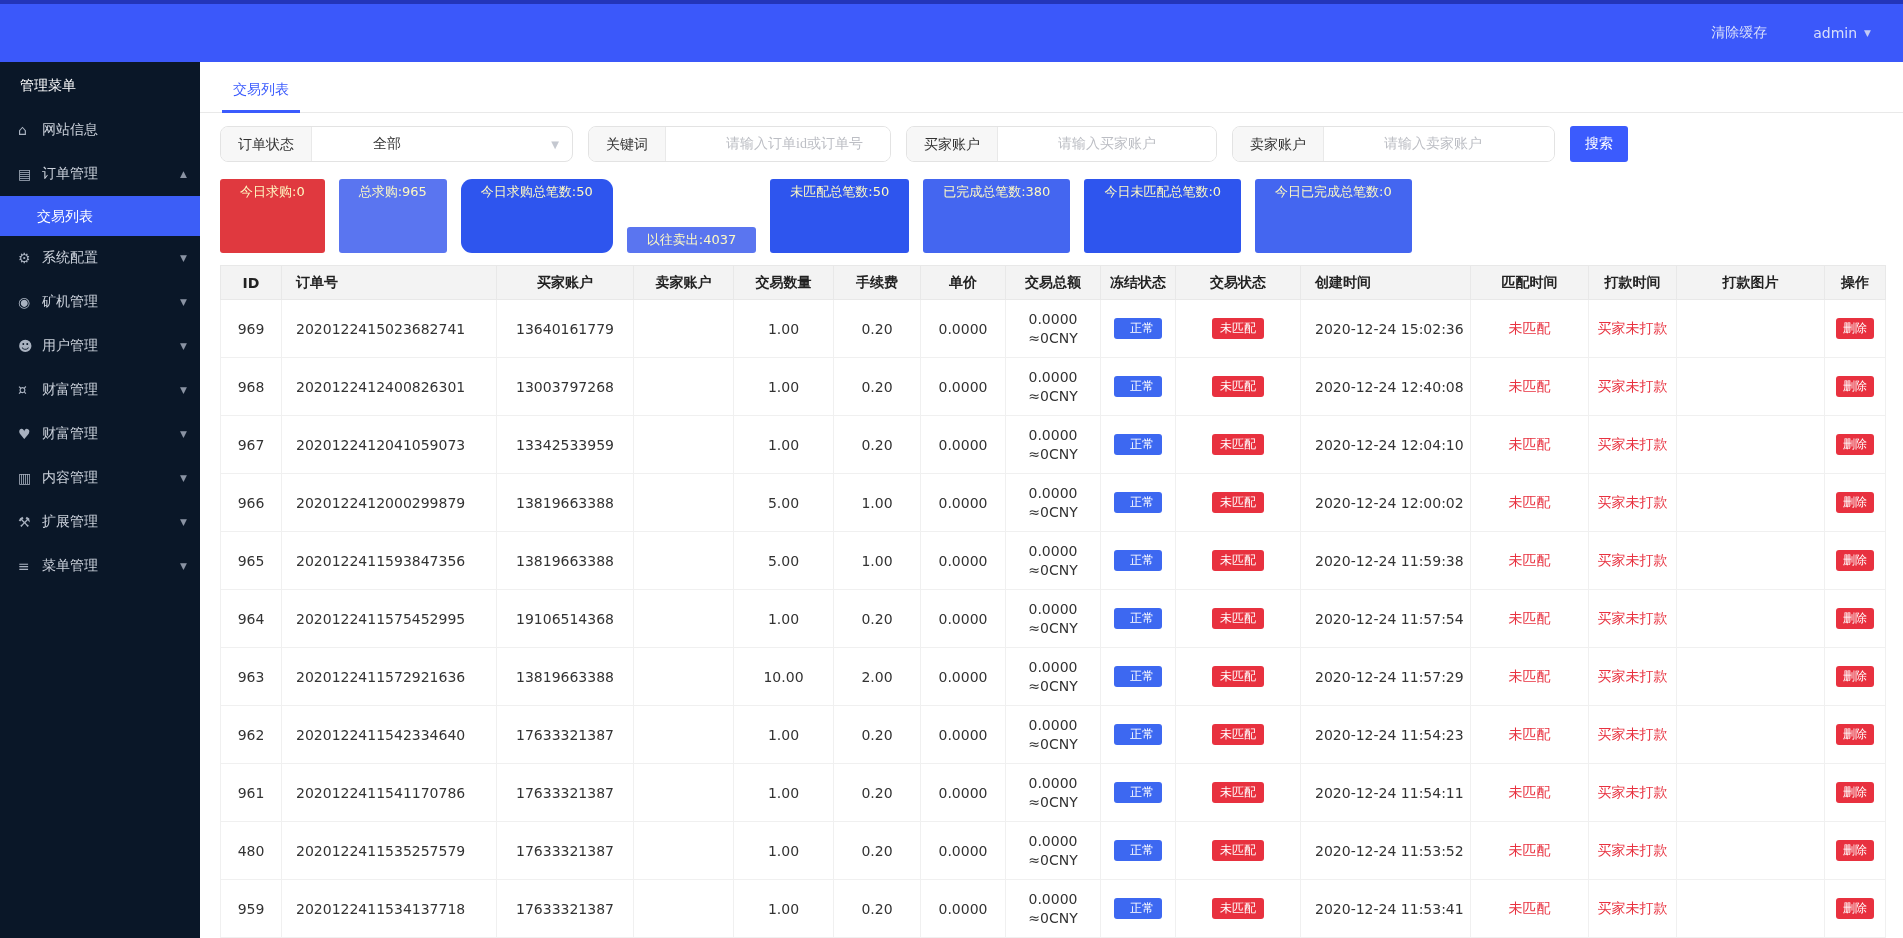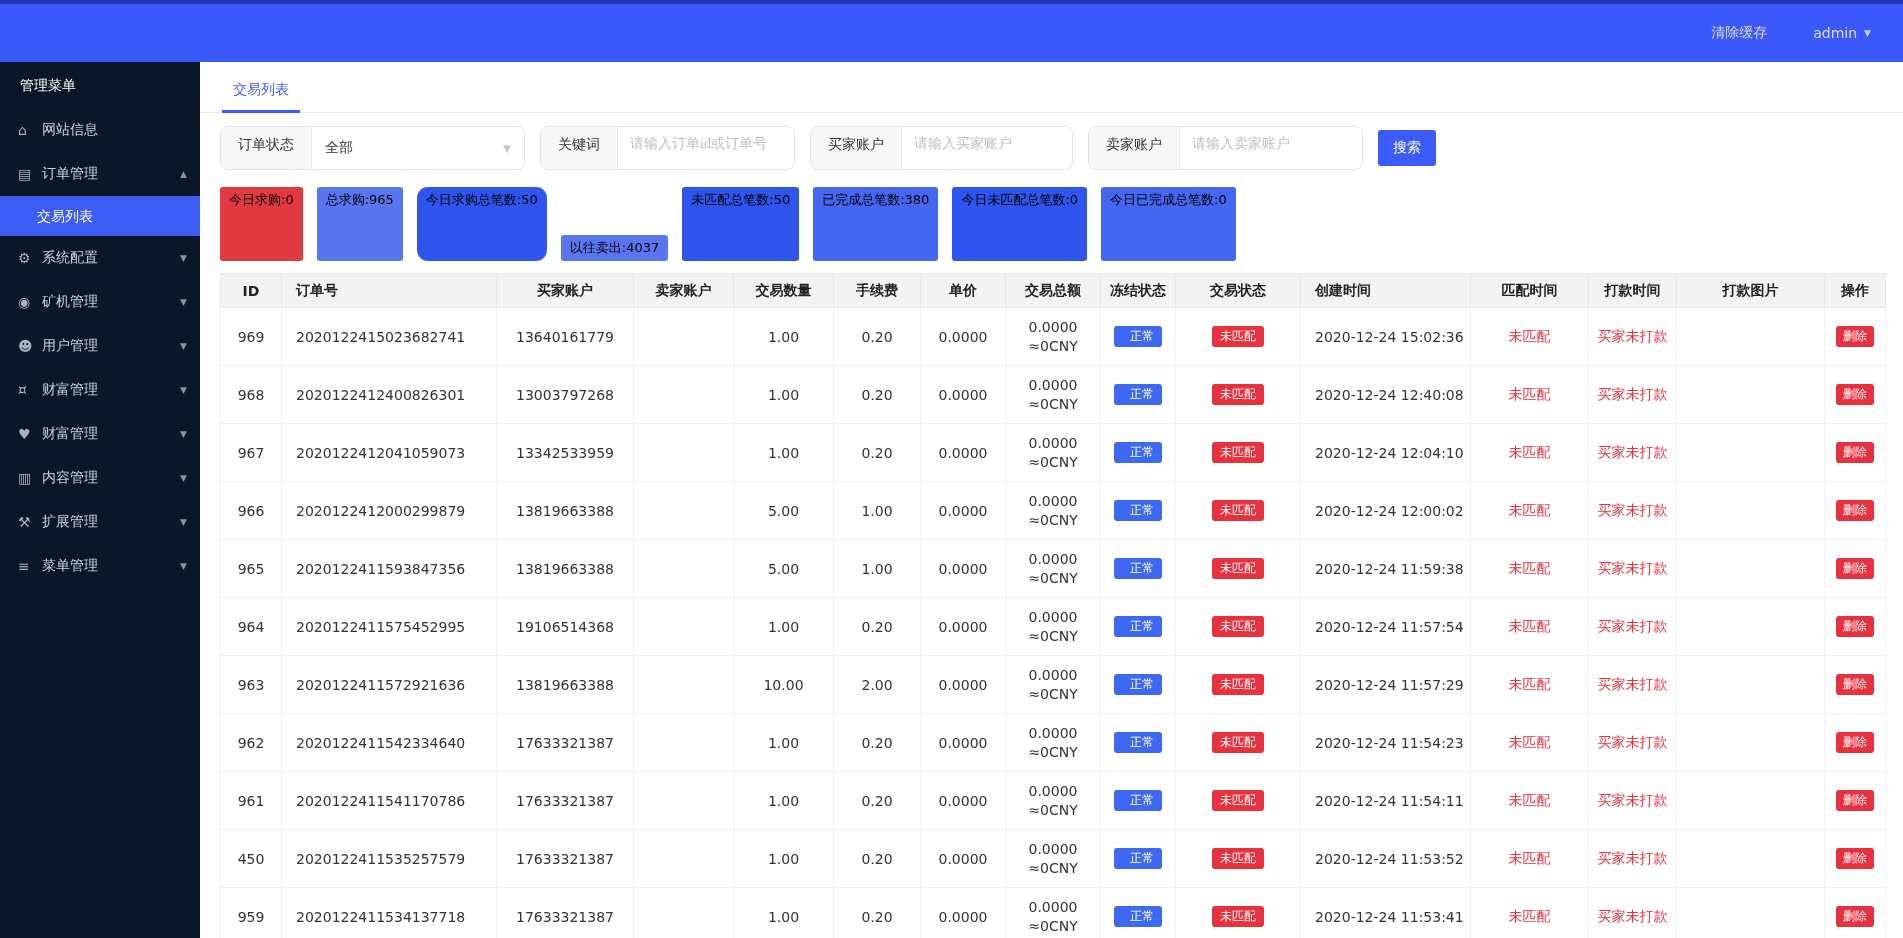--- a/index.html
+++ b/index.html
@@ -27,30 +27,30 @@
   .side-item .lbl { color:#ccd2dc; }
   .side-item .caret { margin-left:auto; font-size:9px; color:#8a93a3; }
   .side-sub { height:40px; line-height:40px; padding-left:37px; font-size:14px; cursor:pointer; }
   .side-sub.active { background:#3c5ef7; color:#ffffff; }
   
   .content { flex:1; display:flex; flex-direction:column; background:#fff; min-width:0; }
   .tabbar { padding:17px 20px 0 20px; border-bottom:1px solid #e9e9e9; }
   .tab { display:inline-block; color:#3b5bfd; font-size:14px; padding:0 11px 11px 11px; margin-left:2px;
          border-bottom:3px solid #3b5bfd; margin-bottom:-1px; cursor:pointer; }
   .filters { display:flex; align-items:center; gap:15px; margin:13px 20px 0 20px; }
-  .fgroup { display:flex; border:1px solid #e3e3e3; border-radius:8px; height:44px; background:#fff; overflow:hidden; }
+  .fgroup { display:flex; border:1px solid #e3e3e3; border-radius:8px; height:36px; background:#fff; overflow:hidden;gap:48px; }
   .flabel { background:#f7f7f7; border-right:1px solid #e9e9e9; padding:0 17px; line-height:34px; font-size:14px; color:#333; white-space:nowrap; }
   .fselect { display:flex; align-items:center; justify-content:space-between; width:212px; padding:0 13px; font-size:14px; color:#333; cursor:pointer; }
   .fselect .sel-caret { font-size:10px; color:#c4c8d0; }
   .fgroup input { border:none; outline:none; padding:0 12px; font-size:14px; color:#333; height:34px;font-family:Liberation Serif, serif; }
   .fgroup input::placeholder { color:#bcbec4; }
   .search-btn { height:36px; width:58px; background:#3b5bfd; color:#fff; border:none; border-radius:3px; font-size:14px; cursor:pointer; }
   
   .stats { display:flex; gap:14px; margin:17px 20px 0 20px; }
-  .stat { color:#000000; font-size:13px; padding:4px 9px; border-radius:3px; white-space:nowrap; }
+  .stat { color:#fef9c3; font-size:13px; padding:4px 20px; border-radius:3px; white-space:nowrap; }
   
   .table-wrap { margin:12px 20px 0 20px; flex:1; }
   table { width:100%; border-collapse:collapse; table-layout:fixed; }
   th { background:#f3f3f3; font-size:14px; color:#222; font-weight:bold; height:34px;
        border:1px solid #e8e8e8; text-align:center; padding:0; }
   td { font-size:14px; color:#333; text-align:center; height:58px; border:1px solid #f0f0f0; padding:2px 4px;
        overflow:hidden; white-space:nowrap; }
   th.left, td.left { text-align:left; padding-left:14px; }
   .badge { display:inline-block; color:#fff; font-size:12px; padding:4px 8px; border-radius:3px; line-height:1.1; }
   .badge-blue { background:#3d68f1;padding-left:16px; }
@@ -365,21 +365,21 @@
               </td>
               <td><span class="badge badge-blue">正常</span></td>
               <td><span class="badge badge-red">未匹配</span></td>
               <td class="left">2020-12-24 11:54:11</td>
               <td><span class="red-text">未匹配</span></td>
               <td><span class="red-text">买家未打款</span></td>
               <td></td>
               <td><button class="btn-del">删除</button></td>
             </tr>
             <tr>
-              <td>450</td>
+              <td>480</td>
               <td class="left">2020122411535257579</td>
               <td>17633321387</td>
               <td></td>
               <td>1.00</td>
               <td>0.20</td>
               <td>0.0000</td>
               <td class="total-cell">
                 <div>0.0000</div>
                 <div>≈0CNY</div>
               </td>

